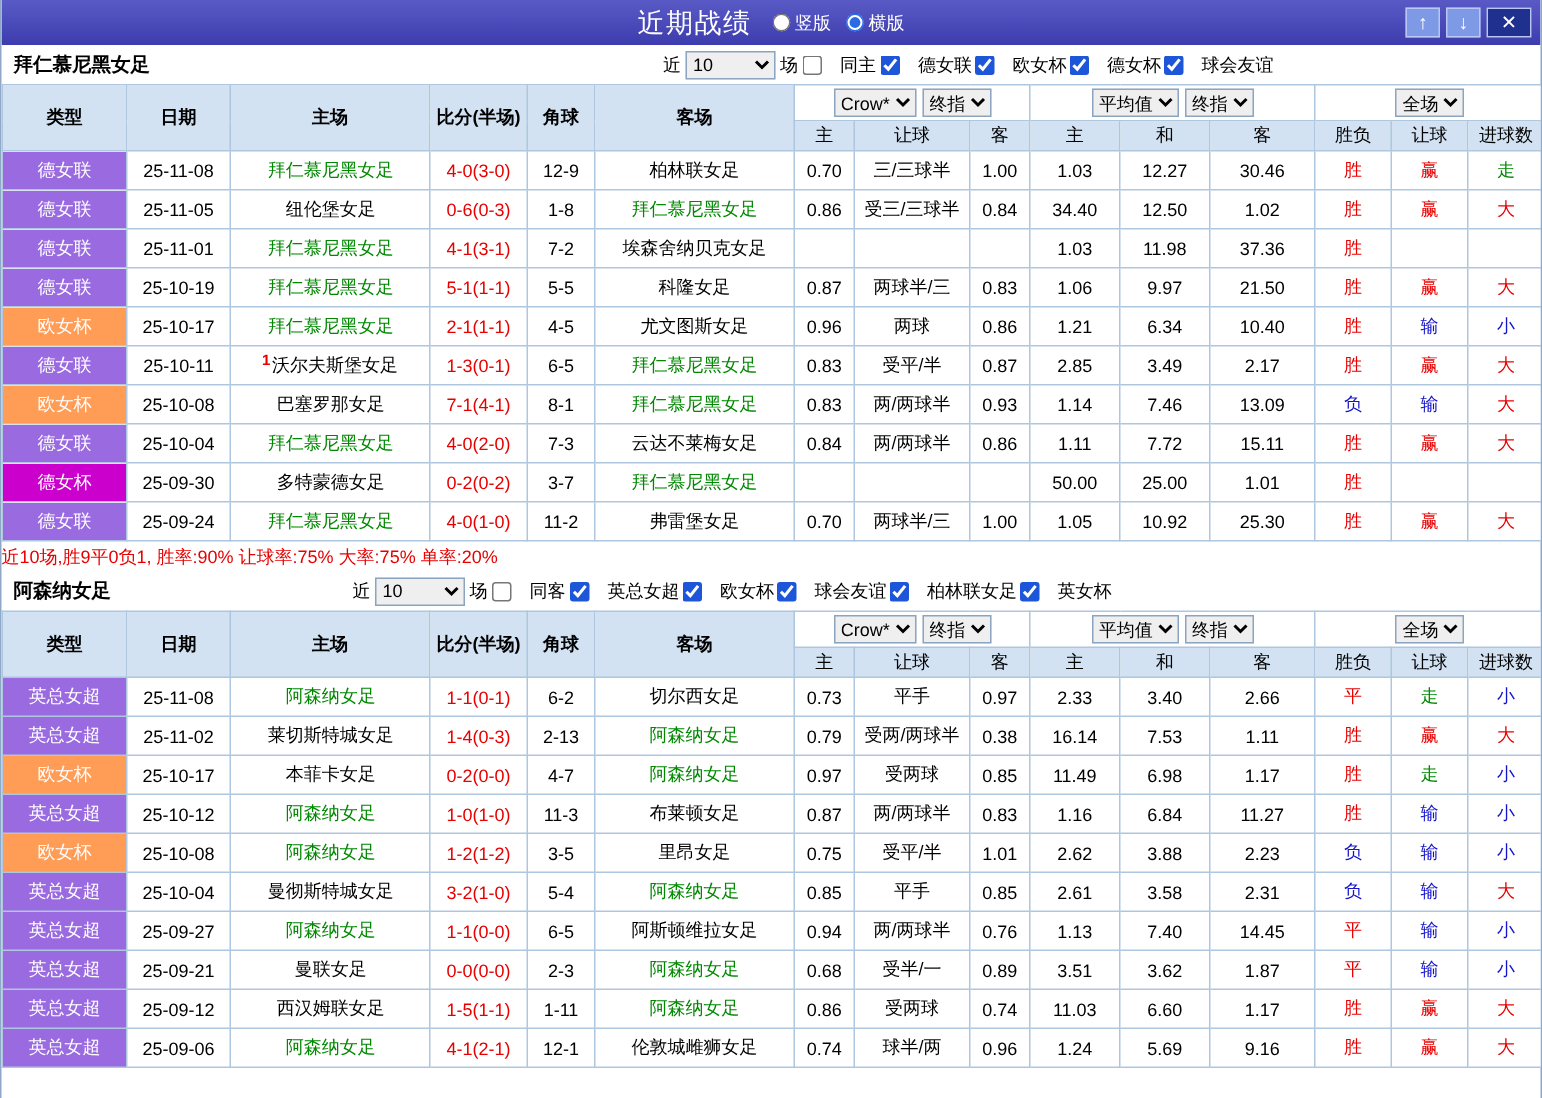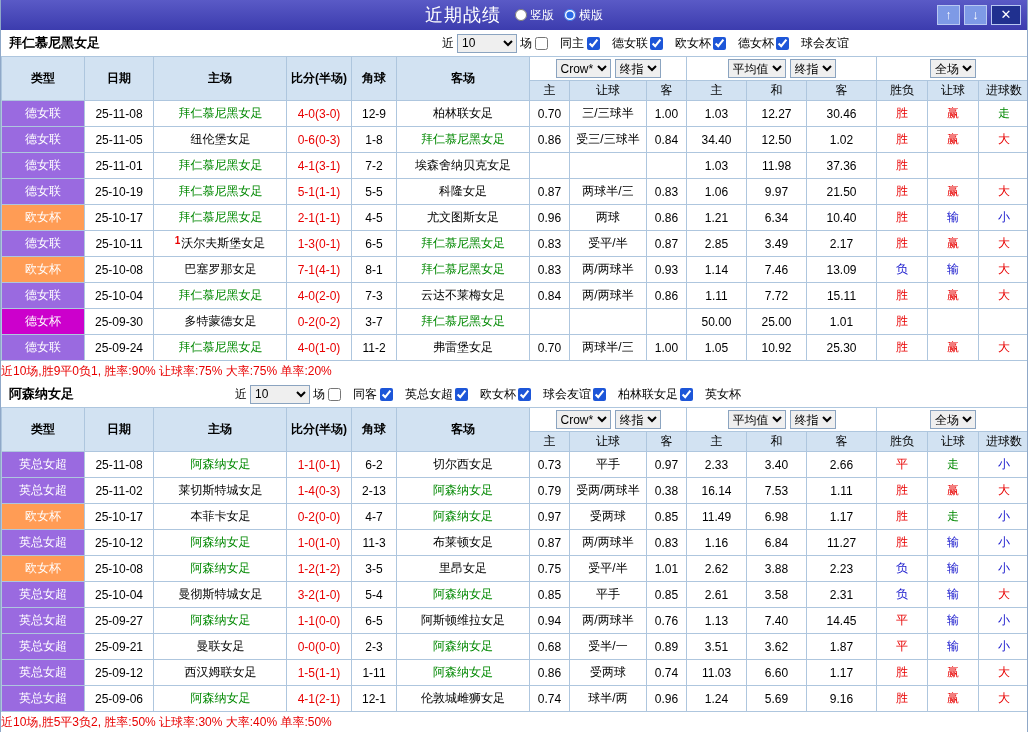--- a/index.html
+++ b/index.html
@@ -592,16 +592,15 @@
     <td>0.96</td>
     <td>1.24</td>
     <td>5.69</td>
     <td>9.16</td>
     <td class="c-red">胜</td>
     <td class="c-red">赢</td>
     <td class="c-red">大</td>
   </tr>
 </tbody>
     </table>
-    <div class="summary">近10场,胜5平3负2, 胜率:50% 让球率:30% 大率:40% 单率:50%</div>
   </div>
 </div>
 </div>
 
 </body></html>

